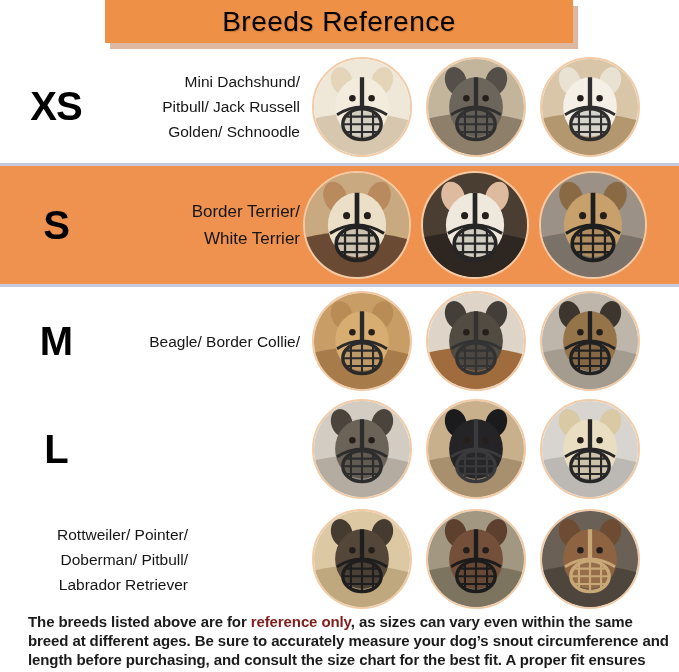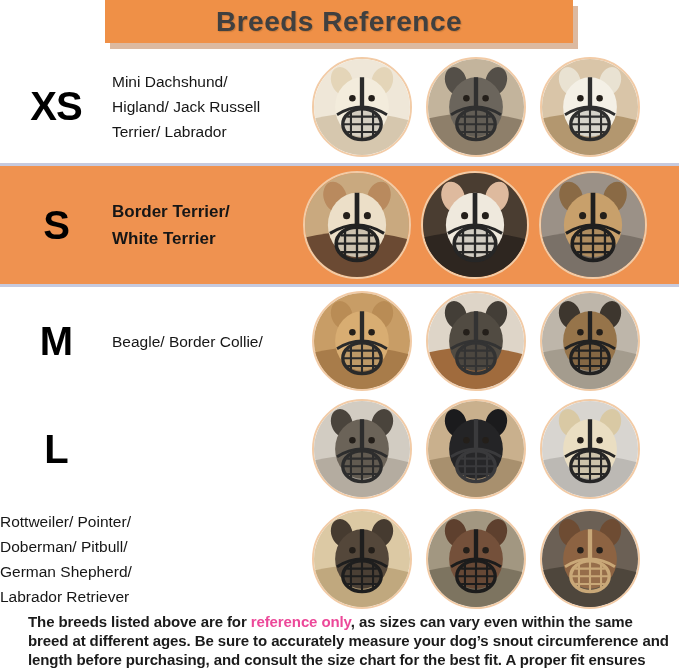--- a/index.html
+++ b/index.html
@@ -22,23 +22,23 @@
     width: 468px;
     height: 43px;
     background: #ef9047;
     box-shadow: 5px 6px 0 #dcb9a0;
     display: flex;
     align-items: center;
     justify-content: center;
     z-index: 3;
   }
   .header-banner h1 {
-    color: #404040;
+    color: #000000;
     font-size: 28px;
-    font-weight: bold;
+    font-weight: normal;
     letter-spacing: 0.5px;
     text-shadow: 1px 1px 1px rgba(160,95,40,0.45);
   }
 
   
   #rows { position: absolute; left: 0; top: 50px; width: 679px; }
   .row { position: relative; display: flex; align-items: center; width: 679px; }
   #rows .row:nth-child(1) { height: 113px; }
   #rows .row:nth-child(2) { height: 124px; }
   #rows .row:nth-child(3) { height: 108px; }
@@ -59,23 +59,24 @@
     color: #000000;
     letter-spacing: -1px;
     flex: 0 0 auto;
   }
   .breeds-cell {
     width: 188px;
     font-size: 15.5px;
     line-height: 25px;
     color: #161616;
     flex: 0 0 auto;
+    text-align: right;
   }
   .row.highlight .breeds-cell {
-    font-weight: 700;
+    font-weight: 400;
     font-size: 17px;
     line-height: 27px;
   }
 
   .photos-cell {
     position: absolute;
     left: 312px;
     top: 0;
     height: 100%;
     display: flex;
@@ -116,22 +117,22 @@
 
   <div class="header-banner" style="background: rgb(239, 144, 71); box-shadow: rgb(220, 185, 160) 5px 6px 0px;">
     <h1>Breeds Reference</h1>
   </div>
 
   <div id="rows">
       <div class="row">
         <div class="size-cell">XS</div>
         <div class="breeds-cell">
           <div>Mini Dachshund/</div>
-          <div>Higland/ Jack Russell</div>
-          <div>Terrier/ Labrador</div>
+          <div>Pitbull/ Jack Russell</div>
+          <div>Golden/ Schnoodle</div>
         </div>
         <div class="photos-cell">
           <div class="photo" title="cream puppy wearing black basket muzzle">
             <svg viewBox="0 0 100 100" preserveAspectRatio="xMidYMid slice">
               <rect width="100" height="100" fill="#efe7d8"></rect>
               <path d="M0 62 Q50 50 100 64 L100 100 L0 100 Z" fill="#d6c7ae"></path>
               <ellipse cx="29" cy="23" rx="11" ry="15" fill="#e4d5b8" transform="rotate(-18 29 23)"></ellipse>
               <ellipse cx="71" cy="23" rx="11" ry="15" fill="#e4d5b8" transform="rotate(18 71 23)"></ellipse>
               <ellipse cx="50" cy="50" rx="28" ry="31" fill="#f3ecdc"></ellipse>
               <circle cx="40" cy="41" r="3.4" fill="#241f1a"></circle>
@@ -328,21 +329,20 @@
               <ellipse cx="50" cy="68" rx="20" ry="16" fill="#262626" fill-opacity="0.15" stroke="#262626" stroke-width="3.5"></ellipse>
               <path d="M30 68 L70 68 M34.5 60 L65.5 60 M34.5 76 L65.5 76 M50 52.5 L50 83.5 M38.5 55.5 L38.5 80 M61.5 55.5 L61.5 80" stroke="#262626" stroke-width="2.2" fill="none"></path>
             </svg>
           </div>
         </div>
       </div>
       <div class="row">
         <div class="breeds-cell">
           <div>Rottweiler/ Pointer/</div>
           <div>Doberman/ Pitbull/</div>
-          <div>German Shepherd/</div>
           <div>Labrador Retriever</div>
         </div>
         <div class="photos-cell">
           <div class="photo" title="brindle dog side profile wearing black basket muzzle">
             <svg viewBox="0 0 100 100" preserveAspectRatio="xMidYMid slice">
               <rect width="100" height="100" fill="#dcc9a4"></rect>
               <path d="M0 62 Q50 50 100 64 L100 100 L0 100 Z" fill="#c0a87e"></path>
               <ellipse cx="29" cy="23" rx="11" ry="15" fill="#463b30" transform="rotate(-18 29 23)"></ellipse>
               <ellipse cx="71" cy="23" rx="11" ry="15" fill="#463b30" transform="rotate(18 71 23)"></ellipse>
               <ellipse cx="50" cy="50" rx="28" ry="31" fill="#54473a"></ellipse>
@@ -382,16 +382,16 @@
               <path d="M24 58 Q50 42 76 58" stroke="#c9a878" stroke-width="3" fill="none"></path>
               <ellipse cx="50" cy="68" rx="20" ry="16" fill="#c9a878" fill-opacity="0.15" stroke="#c9a878" stroke-width="3.5"></ellipse>
               <path d="M30 68 L70 68 M34.5 60 L65.5 60 M34.5 76 L65.5 76 M50 52.5 L50 83.5 M38.5 55.5 L38.5 80 M61.5 55.5 L61.5 80" stroke="#c9a878" stroke-width="2.2" fill="none"></path>
             </svg>
           </div>
         </div>
       </div>
     </div>
 
   <div class="footer">
-    <p><span>The breeds listed above are for </span><span class="ref-hl" style="color: #ec4899;">reference only</span><span>, as sizes can vary even within the same breed at different ages. Be sure to accurately measure your dog’s snout circumference and length before purchasing, and consult the size chart for the best fit. A proper fit ensures both comfort and effectiveness.</span></p>
+    <p><span>The breeds listed above are for </span><span class="ref-hl" style="color: #7f1d1d;">reference only</span><span>, as sizes can vary even within the same breed at different ages. Be sure to accurately measure your dog’s snout circumference and length before purchasing, and consult the size chart for the best fit. A proper fit ensures both comfort and effectiveness.</span></p>
   </div>
 
 </div>
 
 </body></html>

